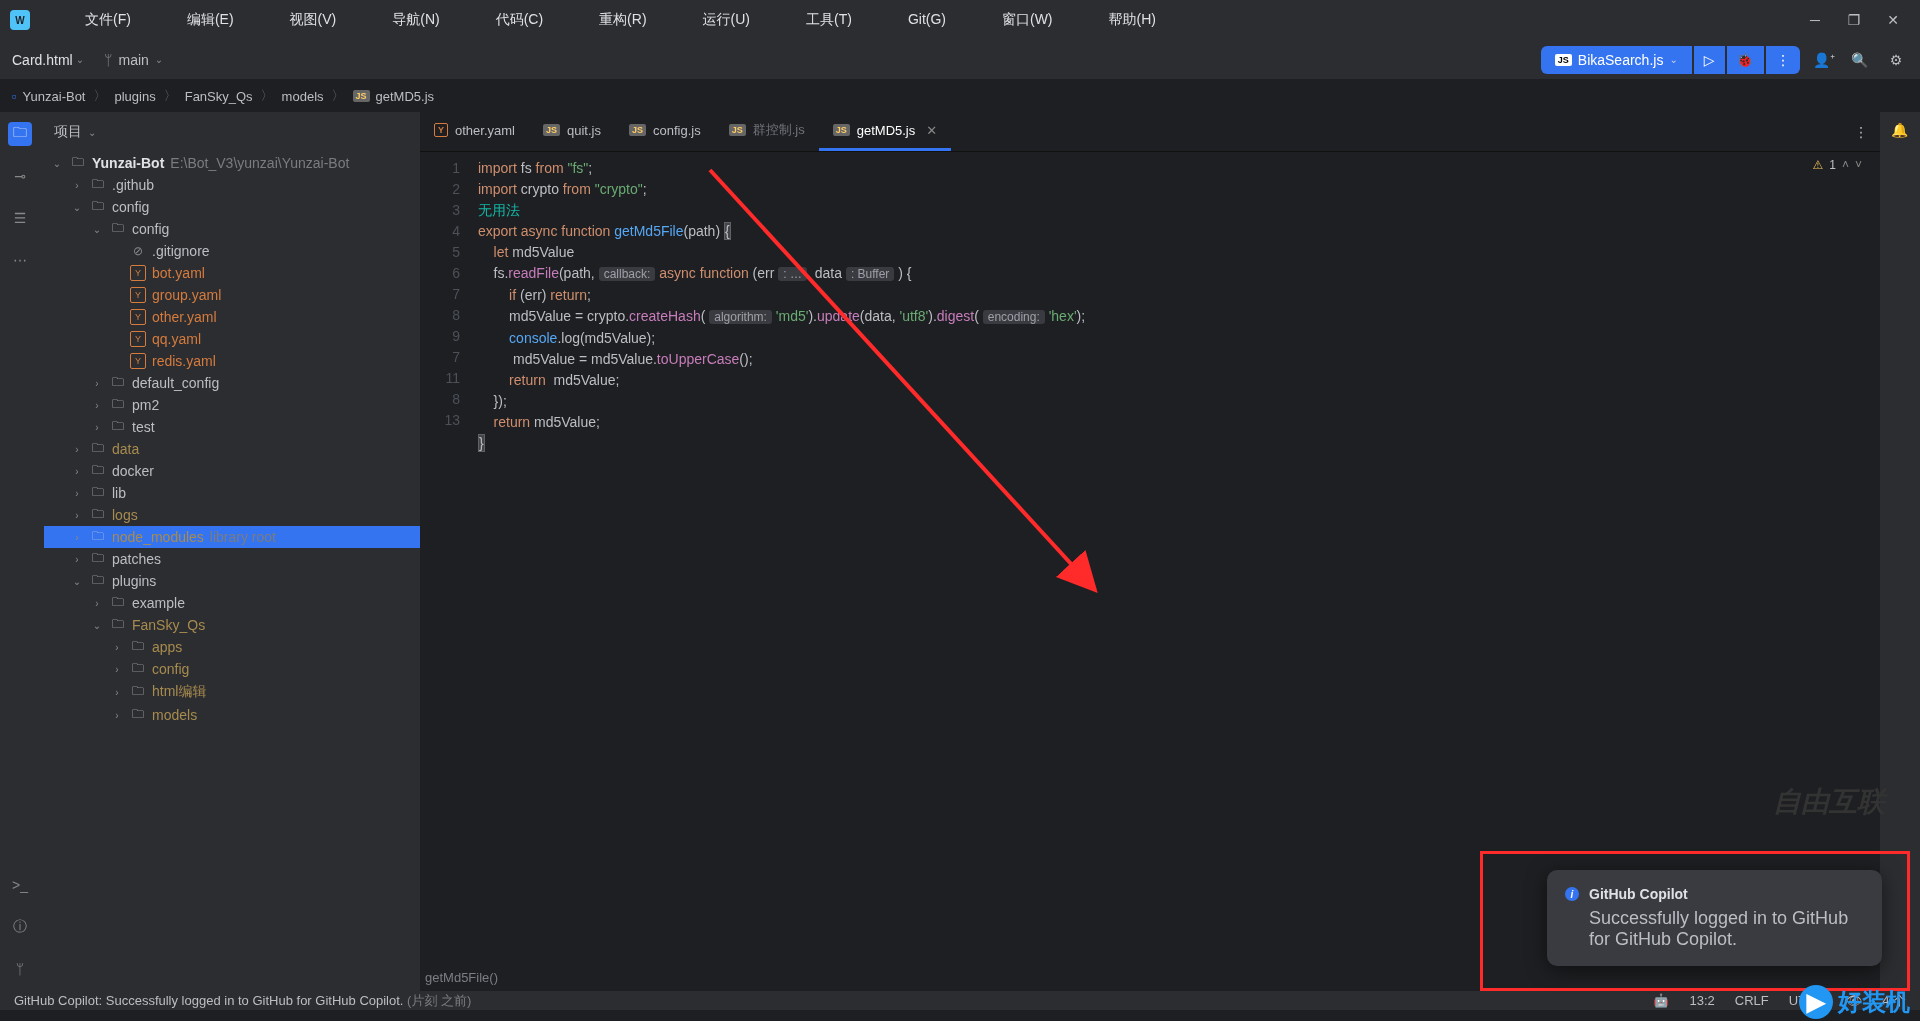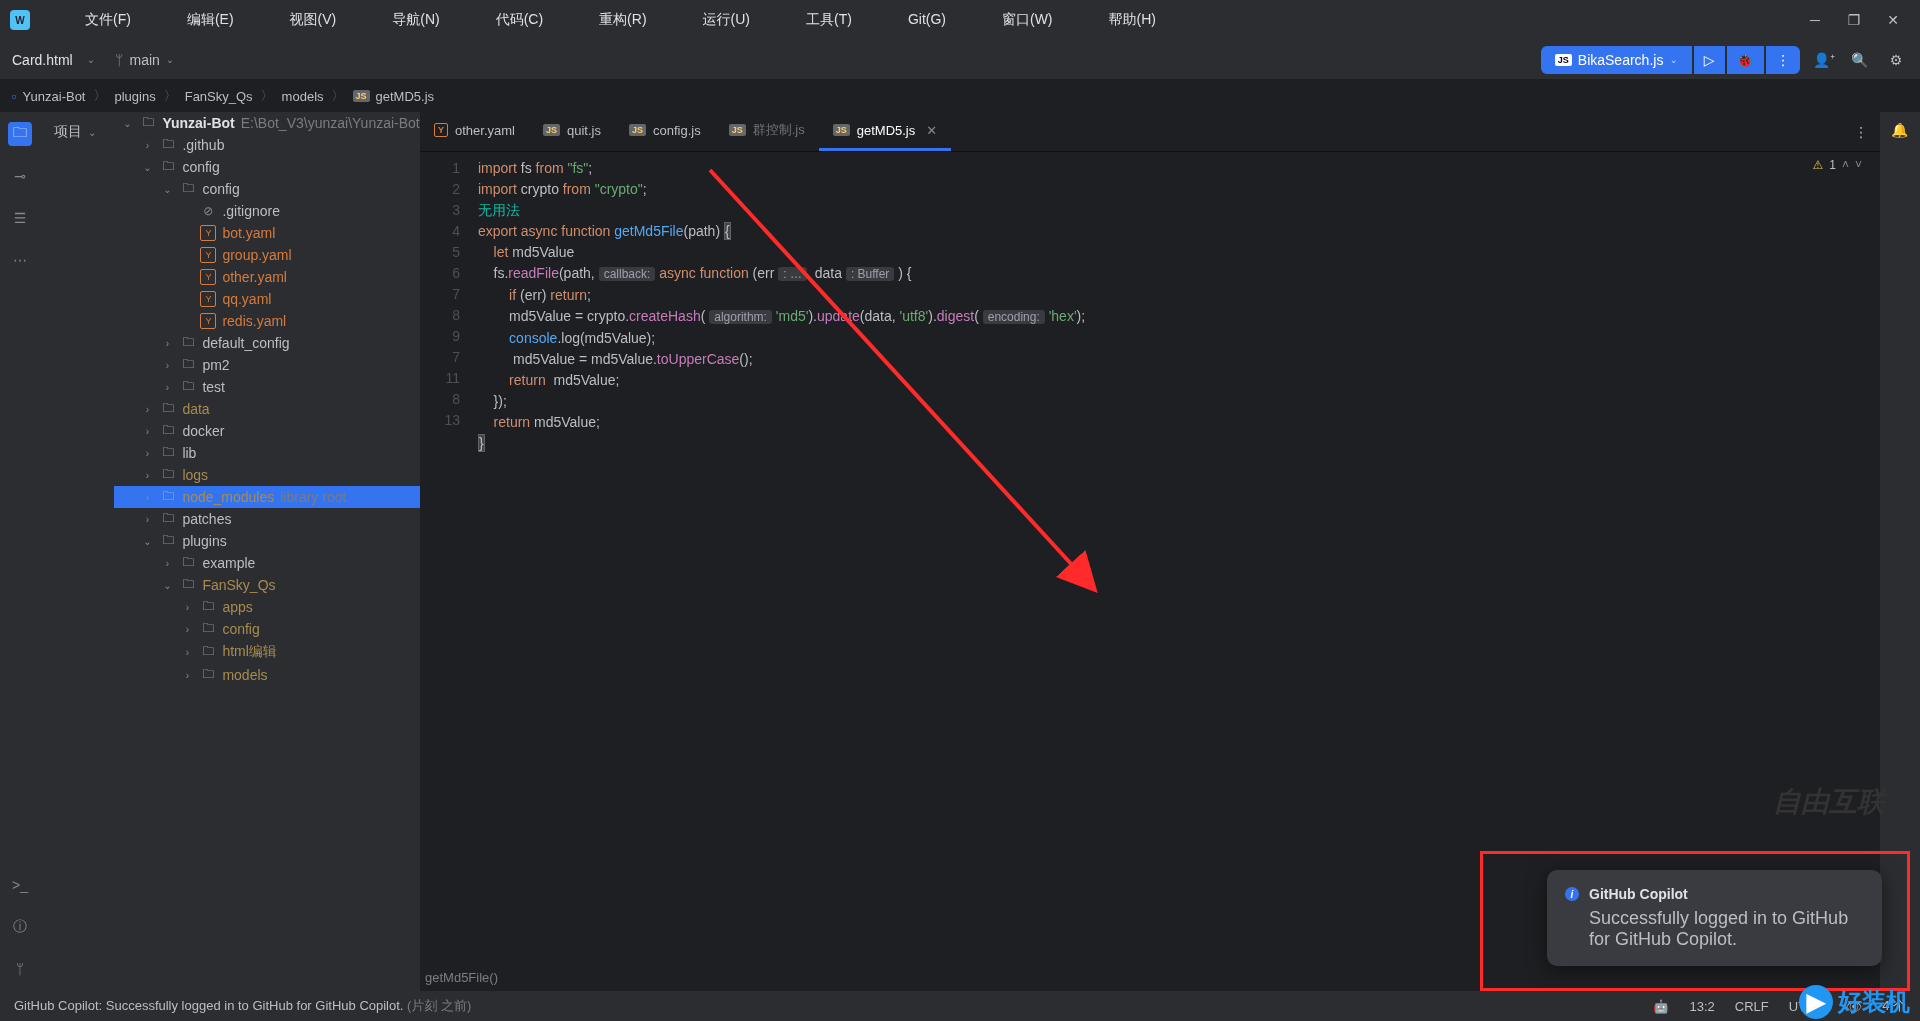--- a/index.html
+++ b/index.html
@@ -5,41 +5,41 @@
 * { margin:0; padding:0; box-sizing:border-box; font-family:'Segoe UI','Microsoft YaHei',sans-serif; }
 body { background:#1e1f22; color:#bcbec4; width:1920px; height:1021px; overflow:hidden; font-size:14px; position:relative; }
 .titlebar { height:40px; background:#2b2d30; display:flex; align-items:center; padding:0 10px; }
 .logo { width:20px; height:20px; background:#4fc3f7; border-radius:4px; margin-right:15px; display:flex; align-items:center; justify-content:center; font-size:10px; color:#1e1f22; font-weight:bold; }
 .menus { display:flex; gap:16px; }
 .menus span { cursor:pointer; color:#dfe1e5;margin-left:40px; }
 .winctrl { margin-left:auto; display:flex; gap:25px; padding-right:10px; }
 .winctrl span { width:14px; height:14px; cursor:pointer; display:flex; align-items:center; justify-content:center; color:#bcbec4; }
 
 .toolbar { height:40px; background:#2b2d30; display:flex; align-items:center; padding:0 12px; border-bottom:1px solid #1e1f22; }
-.sel { display:flex; align-items:center; gap:14px; cursor:pointer; color:#dfe1e5; }
+.sel { display:flex; align-items:center; gap:3px; cursor:pointer; color:#dfe1e5; }
 .chev { font-size:10px; color:#888; }
 .git-ind { margin-left:20px; display:flex; align-items:center; gap:6px; cursor:pointer; }
 .runbox { margin-left:auto; display:flex; align-items:center; gap:2px; }
 .runcfg { background:#3574f0; border-radius:6px 0 0 6px; padding:6px 14px; display:flex; align-items:center; gap:6px; color:#fff; cursor:pointer; }
 .runbtn { background:#3574f0; padding:6px 10px; color:#fff; cursor:pointer; }
 .runbtn:last-of-type { border-radius:0 6px 6px 0; }
 .toolicon { width:24px; height:24px; display:flex; align-items:center; justify-content:center; cursor:pointer; margin-left:12px; color:#bcbec4; }
 
 .crumbs { height:32px; display:flex; align-items:center; padding:0 12px; gap:8px; font-size:13px; background:#1e1f22; }
 .crumb { display:flex; align-items:center; gap:6px; cursor:pointer; color:#bcbec4; }
 .crumb-sep { color:#666; }
 .jsbadge { background:#666; color:#fc6; font-size:9px; padding:1px 3px; border-radius:2px; font-weight:bold; }
 
 .workspace { display:flex; height:calc(100% - 112px - 30px); }
 .leftbar { width:40px; background:#2b2d30; display:flex; flex-direction:column; align-items:center; padding-top:10px; gap:18px; }
 .leftbar .ic { width:24px; height:24px; display:flex; align-items:center; justify-content:center; cursor:pointer; color:#888; border-radius:4px; }
 .leftbar .ic.active { background:#3574f0; color:#fff; }
 .leftbar .bottom { margin-top:auto; margin-bottom:10px; display:flex; flex-direction:column; gap:18px; align-items:center; }
 
-.projpanel { width:380px; background:#2b2d30; display:flex; }
+.projpanel { width:380px; background:#2b2d30; display:flex; flex-direction:column; }
 .projhead { height:40px; display:flex; align-items:center; padding:0 14px; gap:6px; }
 .tree { flex:1; overflow:auto; font-size:14px; padding-left:4px; }
 .node { display:flex; align-items:center; gap:6px; padding:3px 0; cursor:pointer; white-space:nowrap; }
 .node.selected { background:#3574f0; }
 .arrow { width:14px; font-size:10px; color:#888; text-align:center; }
 .fic { width:16px; height:16px; display:flex; align-items:center; justify-content:center; font-size:12px; }
 .folder { color:#ced0d6; }
 .yaml { color:#d67b3e; }
 .dim { color:#7a7c80; }
 .excl { color:#a88b4f; }
@@ -63,21 +63,21 @@
 .mtd { color:#c77dbb; }
 .var { color:#bcbec4; }
 .cmt { color:#14b8a6; }
 .hint { background:#393b40; color:#9da0a8; padding:0 5px; border-radius:3px; font-size:12px; }
 .brace { background:#43454a; border:1px solid #5f6163; }
 
 .warncount { position:absolute; top:6px; right:18px; display:flex; align-items:center; gap:6px; font-size:12px; }
 .warnicon { color:#f2c55c; }
 .funcbar { height:28px; padding-left:5px; display:flex; align-items:center; background:#1e1f22; color:#7a7e85; font-size:13px; }
 
-.status { height:30px; background:#2b2d30; display:flex; align-items:center; padding:0 14px; gap:24px; font-size:13px; color:#bcbec4; }
+.status { height:19px; background:#2b2d30; display:flex; align-items:center; padding:0 14px; gap:24px; font-size:13px; color:#bcbec4; }
 .status .right { margin-left:auto; display:flex; gap:20px; align-items:center; }
 
 .notif { position:absolute; right:38px; bottom:55px; width:335px; background:#393b40; border-radius:10px; padding:16px 18px; box-shadow:0 4px 20px rgba(0,0,0,.5); }
 .notif-title { display:flex; align-items:center; gap:10px; font-weight:600; color:#dfe1e5; margin-bottom:6px; }
 .notif-title .info-ic { width:14px; height:14px; background:#3574f0; border-radius:50%; color:#fff; font-size:10px; display:flex; align-items:center; justify-content:center; font-style:italic; }
 .notif-body { color:#bcbec4; font-size:18px; padding-left:24px; }
 .anno { position:absolute; border:3px solid #ff2a2a; pointer-events:none; }
 
 .watermark1 { position:absolute; right:35px; bottom:200px; font-size:28px; font-weight:900; color:#333; font-style:italic; }
 .watermark2 { position:absolute; right:10px; bottom:2px; font-size:24px; font-weight:900; color:#2196f3; display:flex; align-items:center; gap:5px; }

